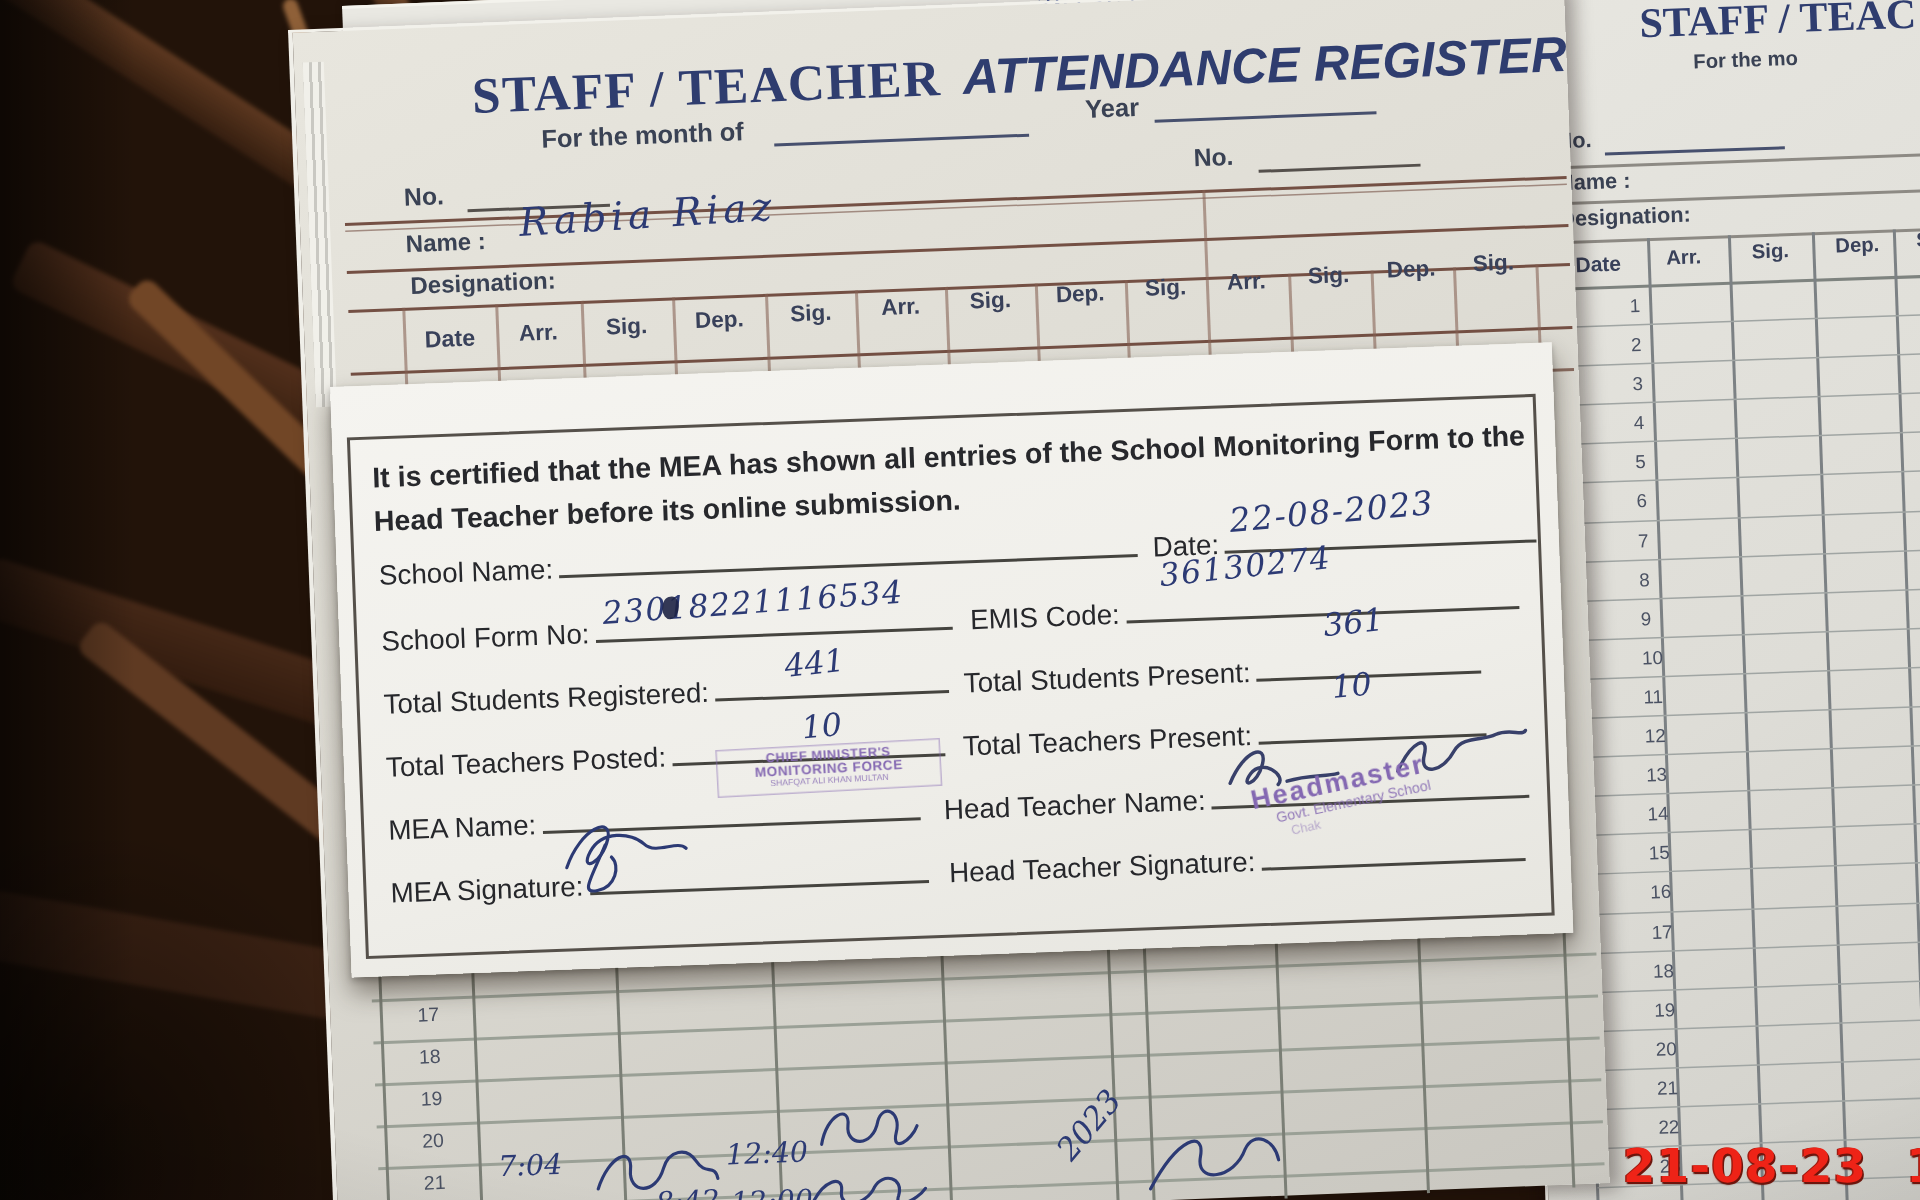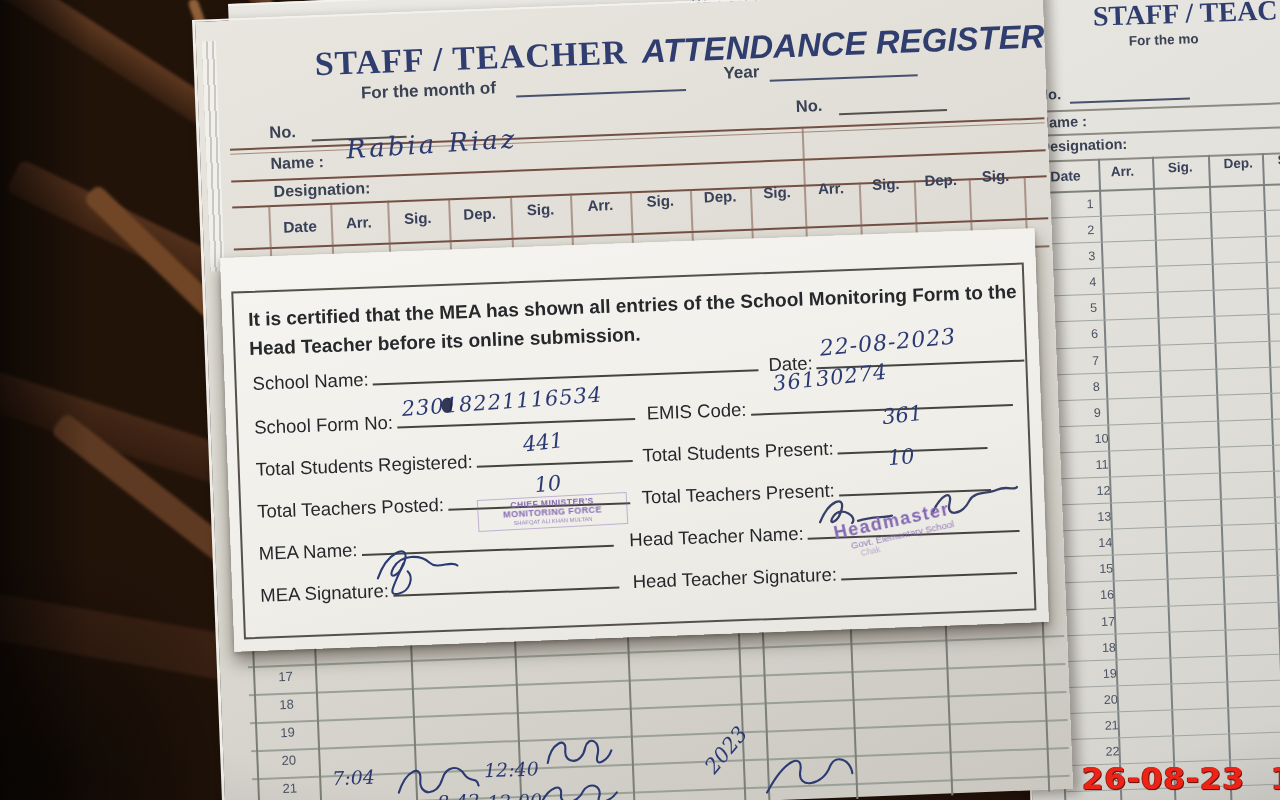--- a/index.html
+++ b/index.html
@@ -285,17 +285,17 @@
     <div class="stamp" style="left:604px;top:272px;width:190px;transform:rotate(-10deg);text-align:left;">
       <div style="font-size:18px;font-weight:bold;letter-spacing:1.5px;">Headmaster</div>
       <div style="font-size:9.5px;margin-left:14px;opacity:.85;">Govt. Elementary School</div>
       <div style="font-size:8.5px;margin-left:22px;opacity:.5;">Chak</div>
     </div>
   </div>
 
   <div class="vignette"></div>
 
   <div class="abs ts" style="left:1082px;top:760px;">
-    <span>26-08-23</span>
+    <span>21-08-23</span>
     <span style="margin-left:14px;">12:33</span>
   </div>
 
 </div>
 
 </body></html>

